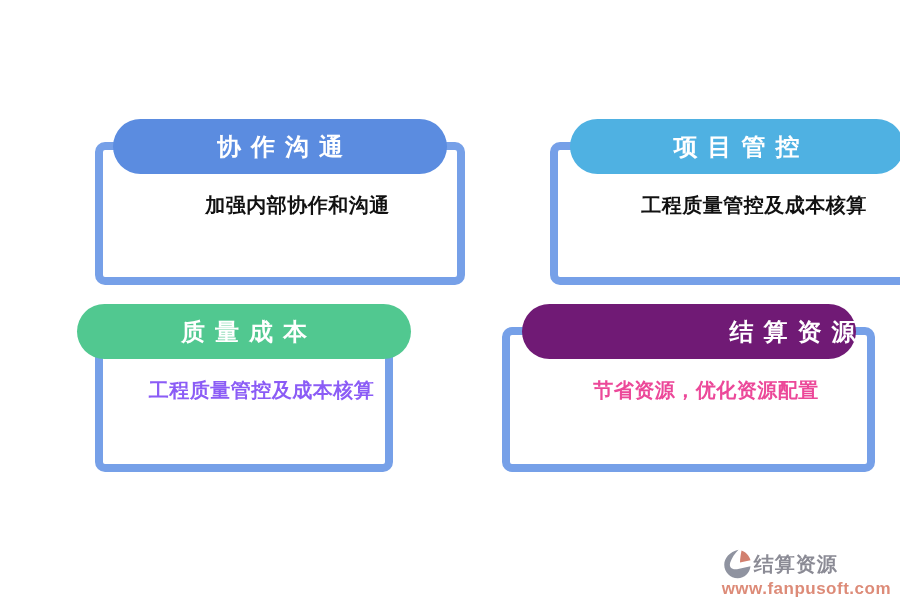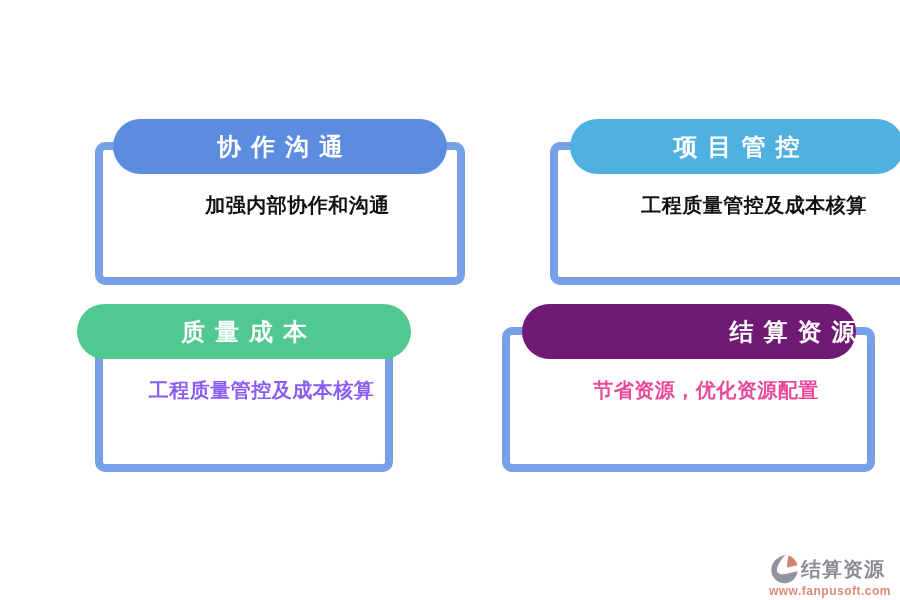--- a/index.html
+++ b/index.html
@@ -71,21 +71,21 @@
   }
   .logo-icon { display: inline-block; width: 30px; height: 30px; }
   .brand-name {
     font-size: 20px;
     font-weight: bold;
     letter-spacing: 1px;
     white-space: nowrap;
   }
   .brand-url {
     margin-top: 1px;
-    font-size: 12px;
+    font-size: 17px;
     font-weight: bold;
     letter-spacing: 0.5px;
     white-space: nowrap;
   }
 </style>
 </head>
 <body>
 
 <div class="canvas">
 

